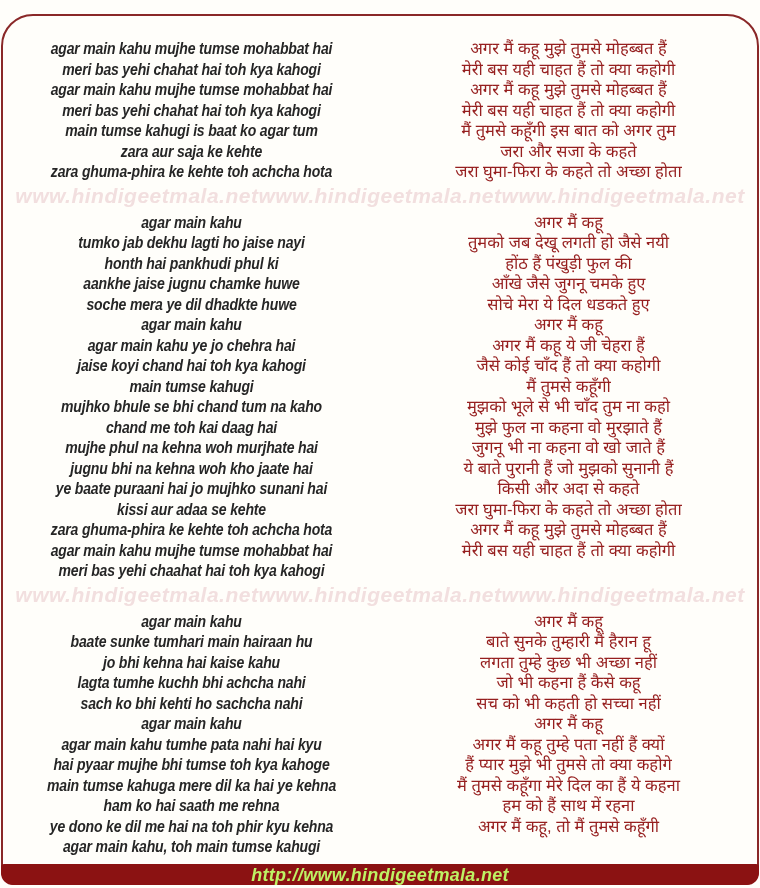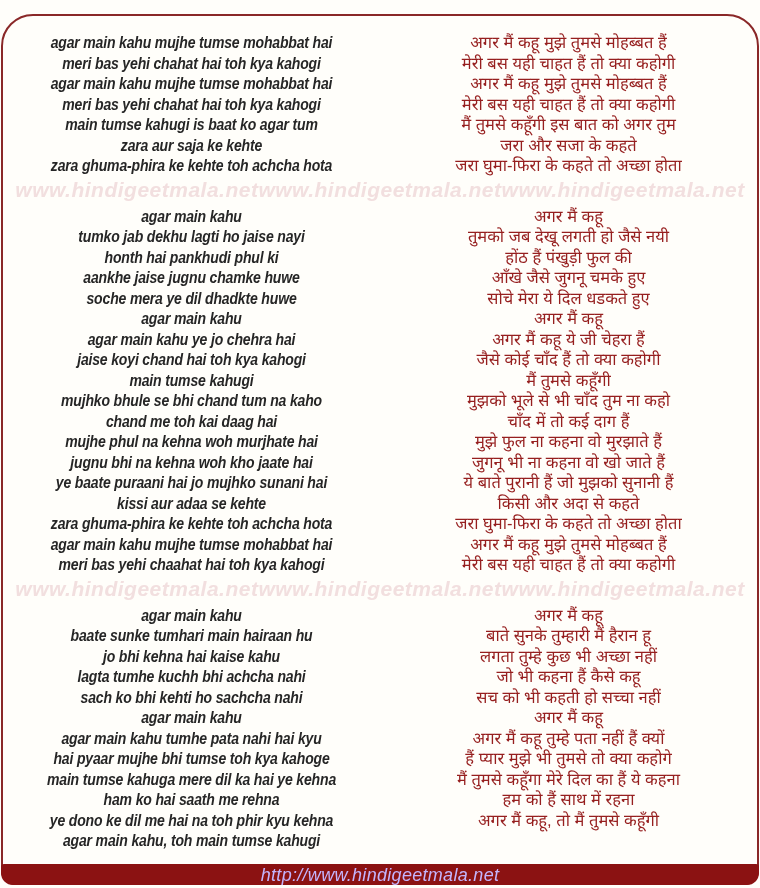--- a/index.html
+++ b/index.html
@@ -12,21 +12,21 @@
   }
   .frame{
     position:absolute;
     top:14px;left:1px;right:1px;bottom:3px;
     border:2px solid #8a2828;
     border-radius:32px 32px 14px 14px;
   }
   .lyrics{
     position:absolute;
     top:0;left:0;right:0;bottom:22px;
-    padding-top:16px;
+    padding-top:22px;
     overflow:hidden;
   }
   .stanza-row{display:flex;}
   .col{width:50%;text-align:center;}
   .col .line{white-space:nowrap;}
   .col.en{
     font-style:italic;
     font-weight:bold;
     color:#262626;
     font-size:16.5px;
@@ -60,22 +60,22 @@
     position:absolute;
     left:-2px;right:-2px;bottom:-2px;
     height:21px;
     background:#8b1212;
     border-radius:3px 3px 12px 12px;
     display:flex;
     align-items:center;
     justify-content:center;
   }
   .footer .url{
-    color:#c4b5fd;
-    font-weight:normal;
+    color:#bef264;
+    font-weight:bold;
     font-style:italic;
     font-size:18px;
     letter-spacing:0.3px;
     line-height:1;
   }
 </style>
 </head>
 <body>
 
 <div class="page">
@@ -135,21 +135,20 @@
             <div class="line">अगर मैं कहू</div>
             <div class="line">तुमको जब देखू लगती हो जैसे नयी</div>
             <div class="line">होंठ हैं पंखुड़ी फुल की</div>
             <div class="line">आँखे जैसे जुगनू चमके हुए</div>
             <div class="line">सोचे मेरा ये दिल धडकते हुए</div>
             <div class="line">अगर मैं कहू</div>
             <div class="line">अगर मैं कहू ये जी चेहरा हैं</div>
             <div class="line">जैसे कोई चाँद हैं तो क्या कहोगी</div>
             <div class="line">मैं तुमसे कहूँगी</div>
             <div class="line">मुझको भूले से भी चाँद तुम ना कहो</div>
-            <div class="line">चाँद में तो कई दाग हैं</div>
             <div class="line">मुझे फुल ना कहना वो मुरझाते हैं</div>
             <div class="line">जुगनू भी ना कहना वो खो जाते हैं</div>
             <div class="line">ये बाते पुरानी हैं जो मुझको सुनानी हैं</div>
             <div class="line">किसी और अदा से कहते</div>
             <div class="line">जरा घुमा-फिरा के कहते तो अच्छा होता</div>
             <div class="line">अगर मैं कहू मुझे तुमसे मोहब्बत हैं</div>
             <div class="line">मेरी बस यही चाहत हैं तो क्या कहोगी</div>
           </div>
       </div>
 

